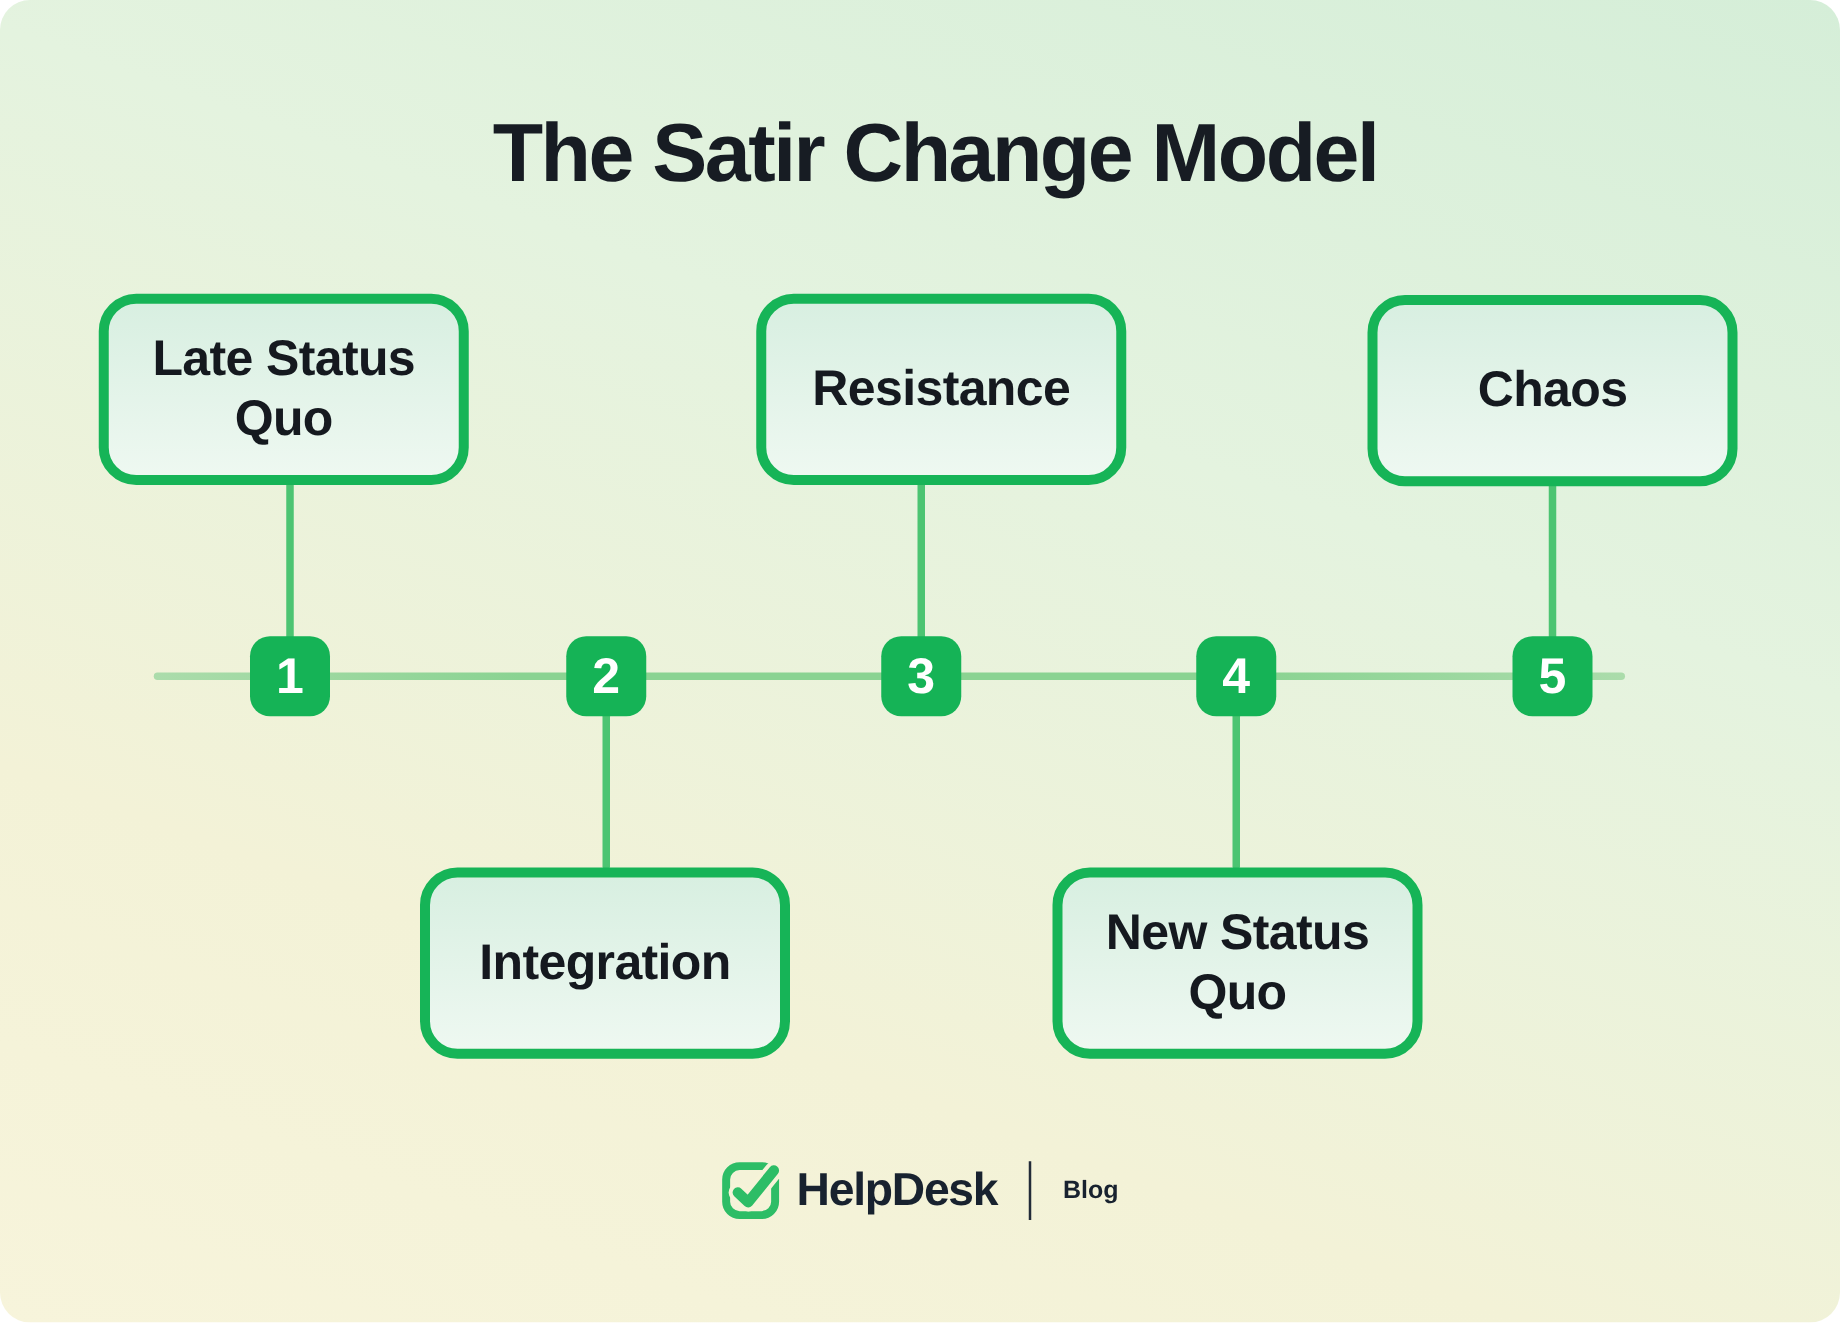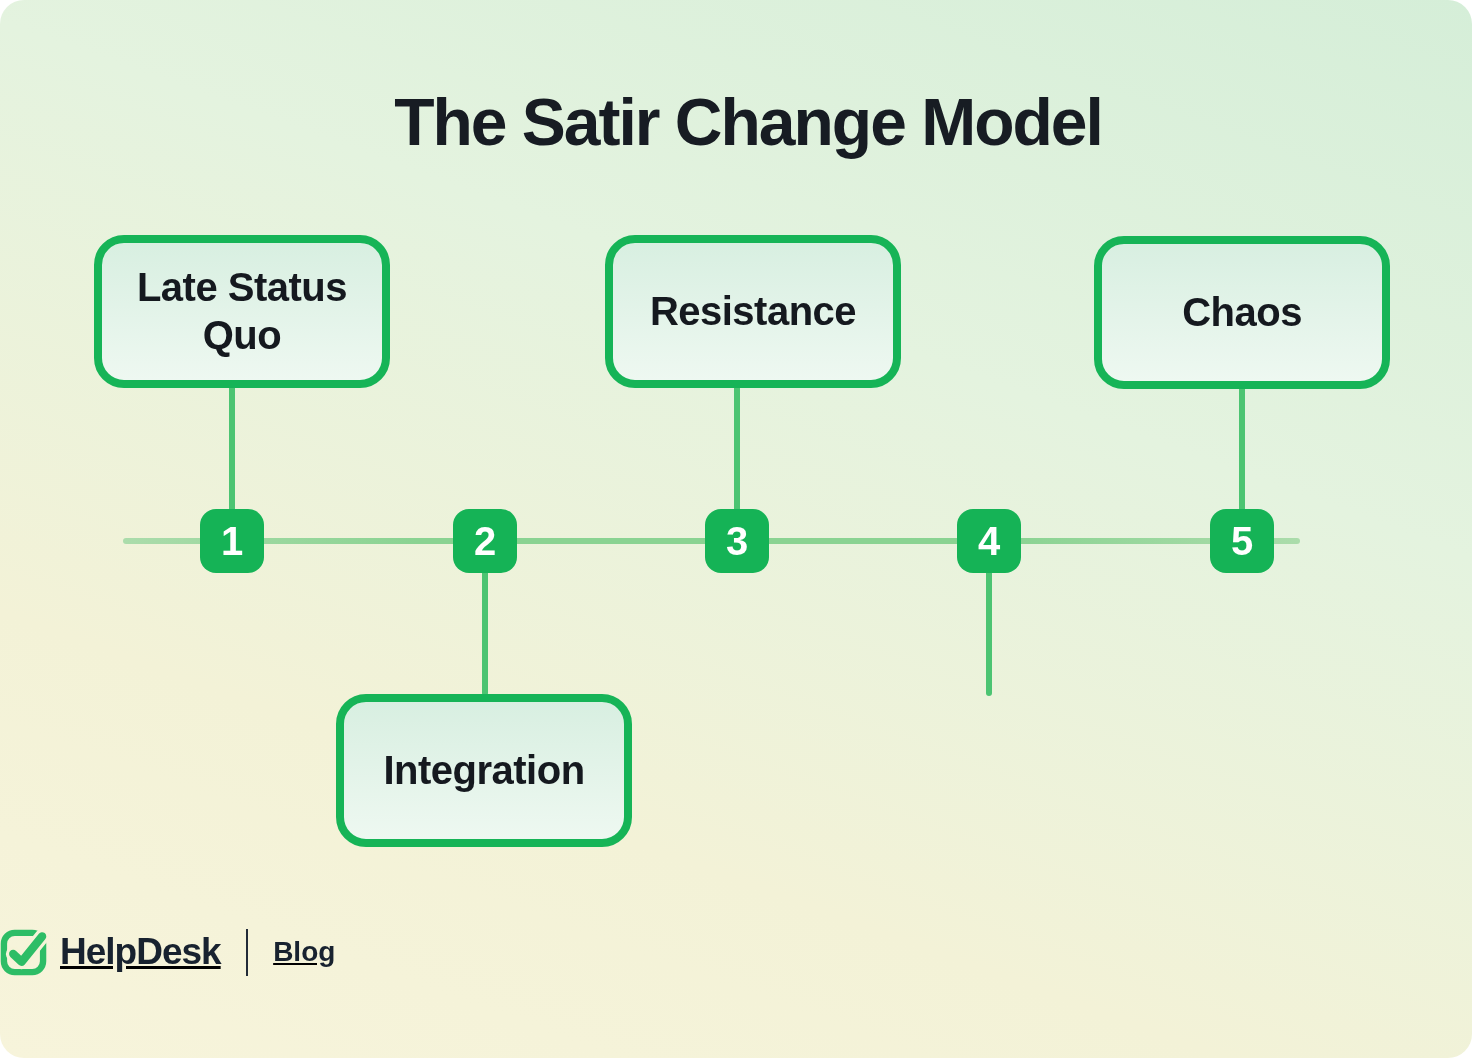--- a/index.html
+++ b/index.html
@@ -87,52 +87,52 @@
     padding: 0 18px;
     z-index: 3;
   }
   .stage-label {
     font-size: 40px;
     font-weight: 800;
     line-height: 1.18;
     letter-spacing: -0.5px;
     color: #15191f;
   }
-  .b1 { left: 94px;   top: 235px; }
+  .b1 { left: 79px;   top: 235px; }
   .b2 { left: 336px;  top: 694px; }
   .b3 { left: 590px;  top: 235px; margin-left: 15px; }
   .b4 { left: 842px;  top: 694px; }
   .b5 { left: 1094px; top: 236px; text-align: right; }
   
   .footer {
     position: absolute;
     left: 0;
     right: 0;
     top: 922px;
     height: 60px;
     display: flex;
     align-items: center;
+    justify-content: center;
     z-index: 3;
-    text-decoration: underline;
   }
   .logo-mark { display: block; margin-right: 13px; }
   .brand-name {
     font-size: 37px;
     font-weight: 800;
     letter-spacing: -1px;
     color: #18222f;
   }
   .footer-divider {
     width: 2.5px;
     height: 47px;
     background: #222b38;
     margin: 0 25px;
   }
   .footer-tag {
-    font-size: 28px;
+    font-size: 20px;
     font-weight: 700;
     color: #18222f;
   }
 </style>
 </head>
 <body>
 
 <div class="canvas">
 
   <h1 class="title">The Satir Change Model</h1>
@@ -163,20 +163,23 @@
 
   <div class="stage-box b1">
     <span class="stage-label">Late Status Quo</span>
   </div>
   <div class="stage-box b2">
     <span class="stage-label">Integration</span>
   </div>
   <div class="stage-box b3">
     <span class="stage-label">Resistance</span>
   </div>
+  <div class="stage-box b4">
+    <span class="stage-label">New Status Quo</span>
+  </div>
   <div class="stage-box b5">
     <span class="stage-label">Chaos</span>
   </div>
 
   <div class="footer">
     <svg class="logo-mark" width="47" height="47" viewBox="0 0 48 48" aria-hidden="true">
       <rect x="4" y="4" width="40" height="40" rx="11" fill="none" stroke="#2dbd66" stroke-width="6.5"></rect>
       <path d="M13.5 25.5 L22 33.5 L43 7.5" fill="none" stroke="#f6f3d8" stroke-width="15" stroke-linecap="round" stroke-linejoin="round"></path>
       <path d="M13.5 25.5 L22 33.5 L43 7.5" fill="none" stroke="#2dbd66" stroke-width="8.5" stroke-linecap="round" stroke-linejoin="round"></path>
     </svg>

